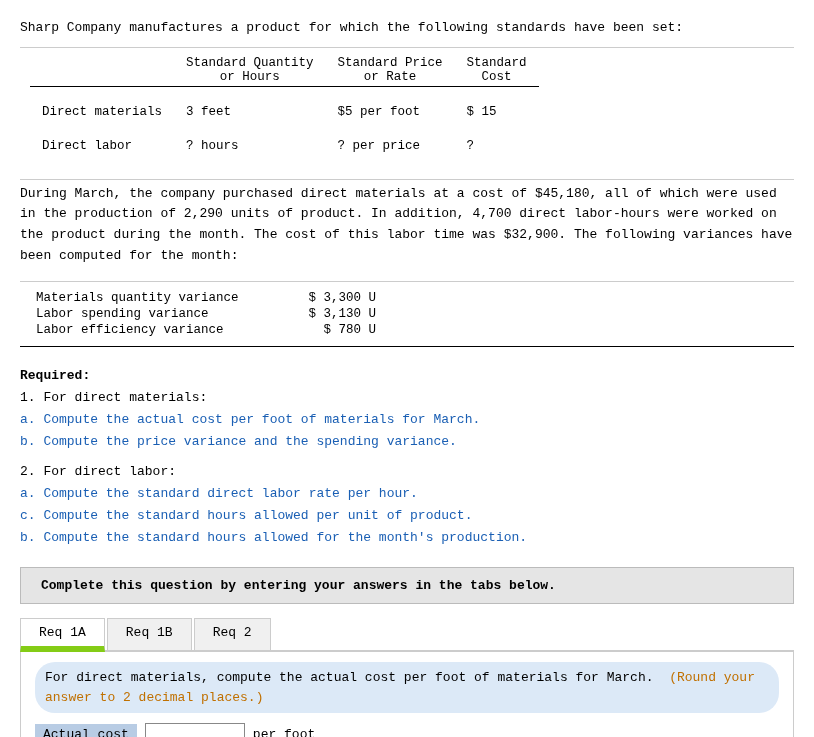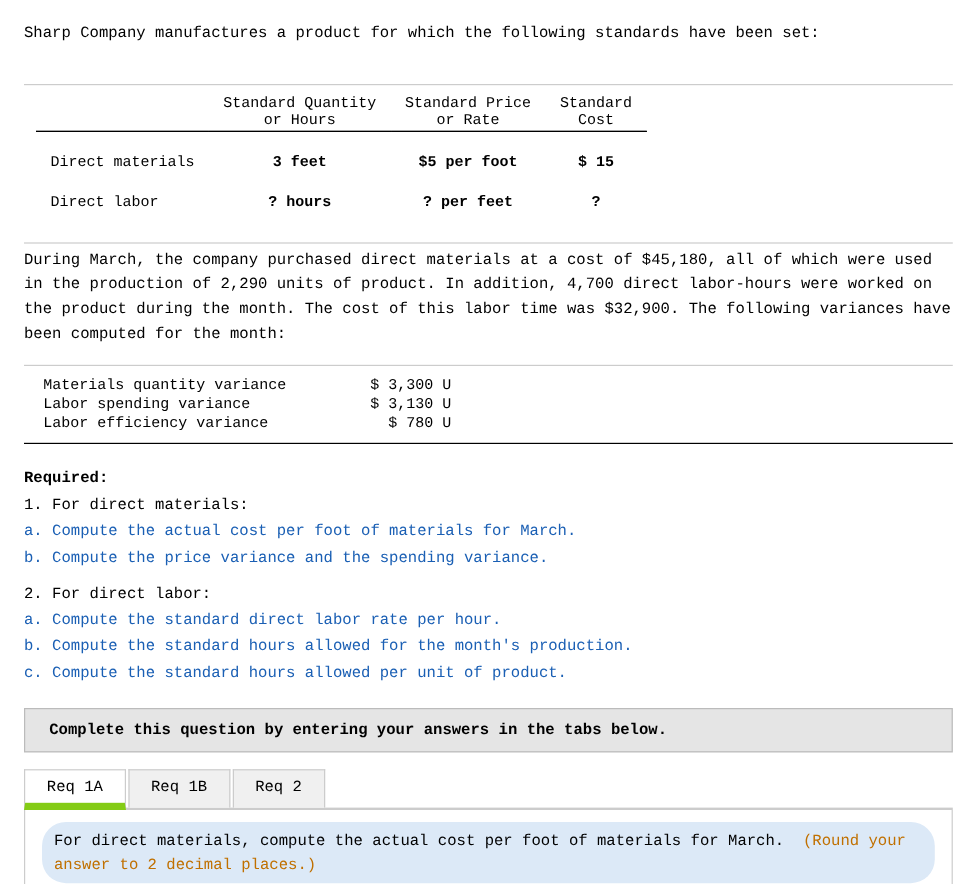--- a/index.html
+++ b/index.html
@@ -7,21 +7,21 @@
       font-family: 'Courier New', Courier, monospace;
       font-size: 13px;
       background: #fff;
       color: #000;
       width: 814px;
       min-height: 737px;
       padding: 18px 20px;
     }
     .intro-text {
       font-size: 13px;
-      margin-bottom: 32px;
+      margin-bottom: 9px;
       line-height: 1.5;
     }
     .standards-table {
       border-collapse: collapse;
       margin-bottom: 18px;
       margin-left: 10px;
     }
     .standards-table td {
       padding: 2px 12px;
       font-size: 12.5px;
@@ -136,21 +136,21 @@
     }
     .per-foot-label {
       font-size: 13px;
     }
     .nav-buttons {
       display: flex;
       justify-content: center;
       gap: 16px;
       padding: 8px 0 4px 0;
     }
-    .col-right { text-align: center; font-weight: bold; }
+    .col-right { text-align: left; }
   </style>
 </head>
 <body>
 
 <p class="intro-text">Sharp Company manufactures a product for which the following standards have been set:</p>
 
 <div class="table-wrapper">
   <table class="standards-table">
     <thead>
       <tr class="header-row">
@@ -163,21 +163,21 @@
     <tbody>
       <tr class="data-row">
         <td>Direct materials</td>
         <td class="col-right">3 feet</td>
         <td class="col-right">$5 per foot</td>
         <td class="col-right">$ 15</td>
       </tr>
       <tr class="data-row">
         <td>Direct labor</td>
         <td class="col-right">? hours</td>
-        <td class="col-right">? per feet</td>
+        <td class="col-right">? per price</td>
         <td class="col-right">?</td>
       </tr>
     </tbody>
   </table>
 </div>
 
 <p class="paragraph">During March, the company purchased direct materials at a cost of $45,180, all of which were used in the production of 2,290 units of product. In addition, 4,700 direct labor-hours were worked on the product during the month. The cost of this labor time was $32,900. The following variances have been computed for the month:</p>
 
 <div class="variances-section">
   <div class="variance-row">
@@ -195,22 +195,22 @@
 </div>
 
 <div class="required-section">
   <div><strong>Required:</strong></div>
   <div>1. For direct materials:</div>
   <div class="blue-link" style="color:#1a5fb4;">a. Compute the actual cost per foot of materials for March.</div>
   <div class="blue-link" style="color:#1a5fb4;">b. Compute the price variance and the spending variance.</div>
   <div style="height:8px;"></div>
   <div>2. For direct labor:</div>
   <div class="blue-link" style="color:#1a5fb4;">a. Compute the standard direct labor rate per hour.</div>
+  <div class="blue-link" style="color:#1a5fb4;">c. Compute the standard hours allowed per unit of product.</div>
   <div class="blue-link" style="color:#1a5fb4;">b. Compute the standard hours allowed for the month's production.</div>
-  <div class="blue-link" style="color:#1a5fb4;">c. Compute the standard hours allowed per unit of product.</div>
 </div>
 
 <div class="complete-box">
   <strong>Complete this question by entering your answers in the tabs below.</strong>
 </div>
 
 <div class="tabs-row">
   <div class="tab active">Req 1A</div>
   <div class="tab">Req 1B</div>
   <div class="tab">Req 2</div>

